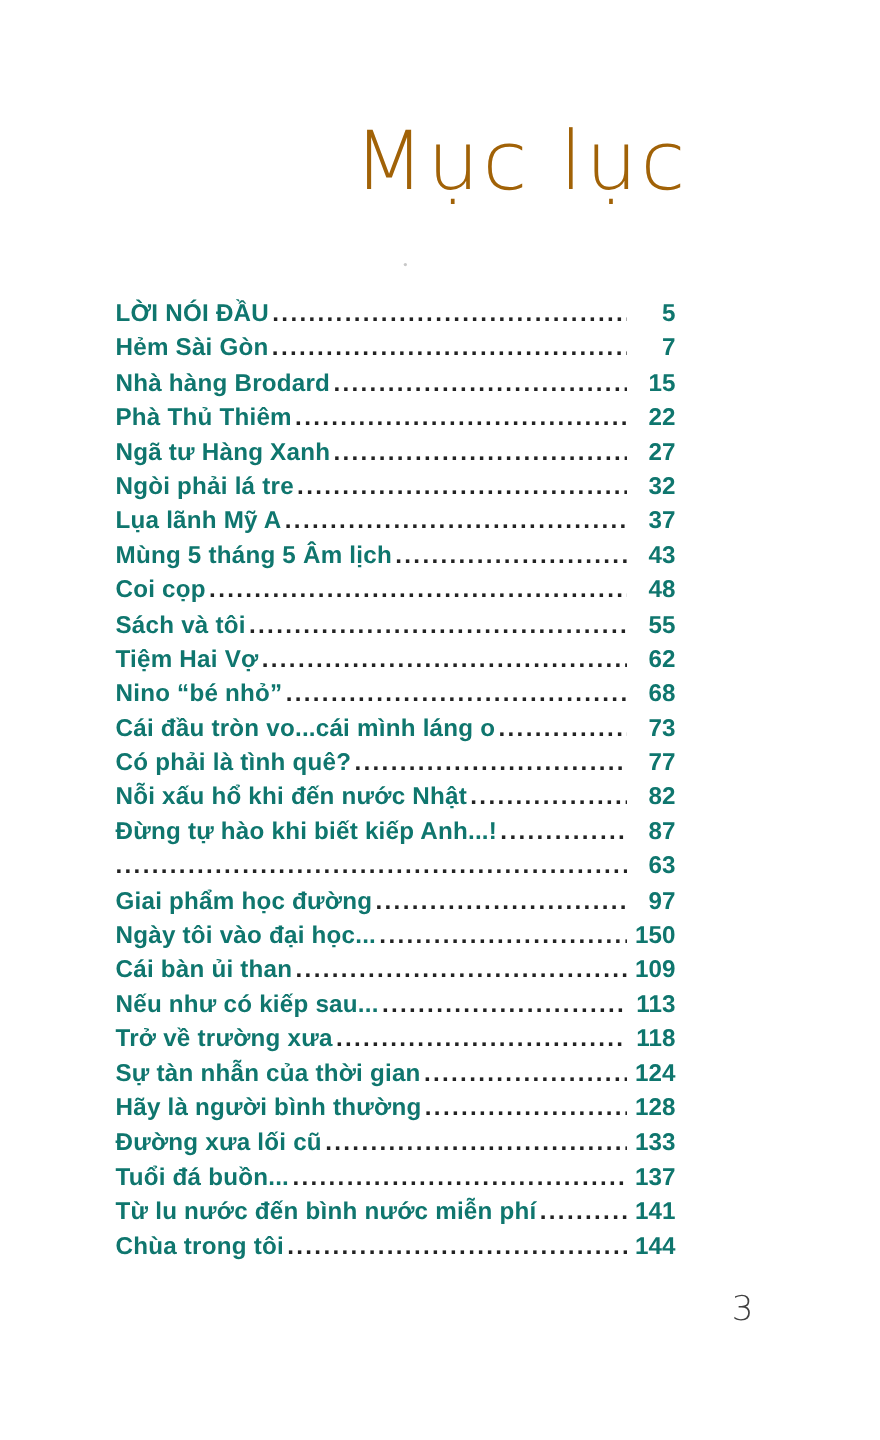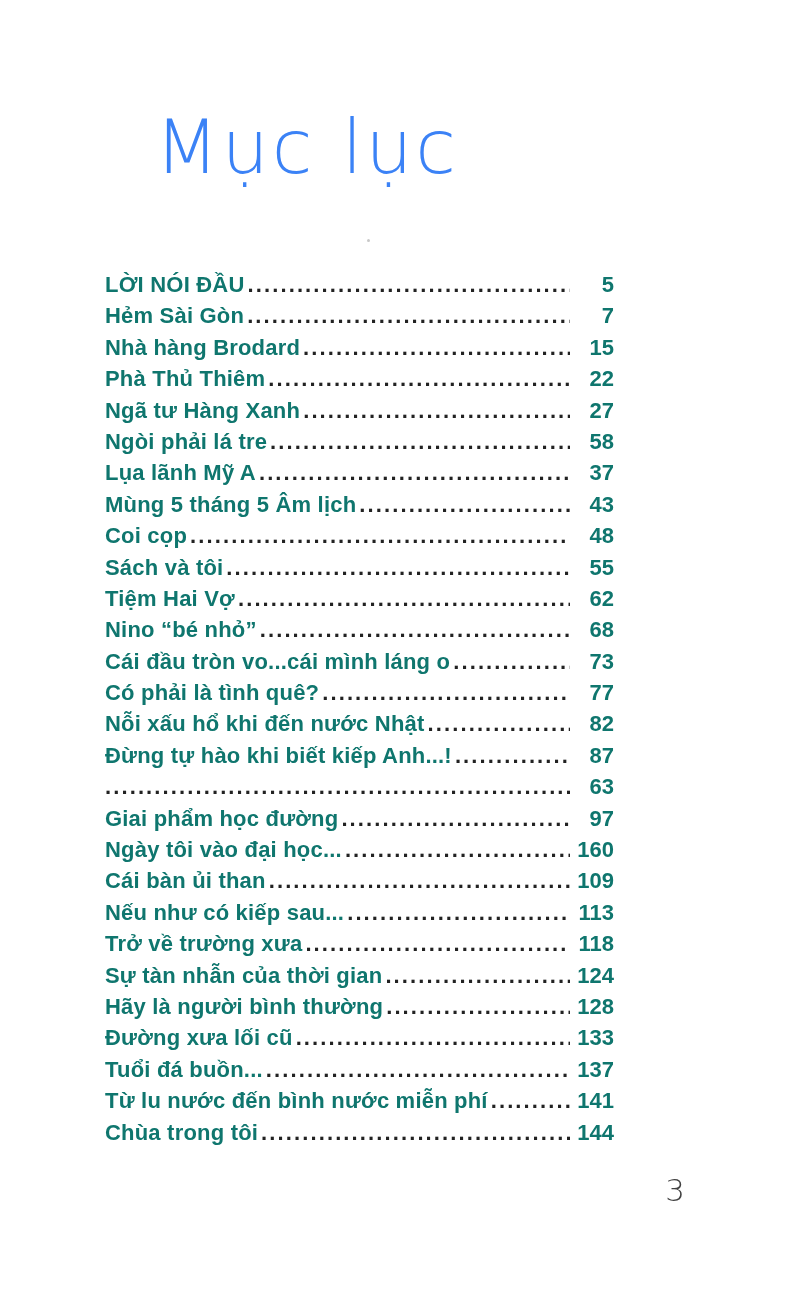--- a/index.html
+++ b/index.html
@@ -11,28 +11,28 @@
     width: 800px;
     height: 1309px;
     position: relative;
     font-family: "Liberation Sans", sans-serif;
     color: #1b1b1b;
     overflow: hidden;
   }
   .book-title {
     position: absolute;
     top: 104px;
-    left: 0;
+    left: 12px;
     width: 614px;
-    text-align: center;
+    text-align: right;
     font-family: "DejaVu Sans", sans-serif;
     font-weight: 200;
     font-size: 74px;
     letter-spacing: 3px;
-    color: #3b82f6;
+    color: #a16207;
     white-space: nowrap;
   }
   .scan-speck {
     position: absolute;
     left: 367px;
     top: 239px;
     width: 3px;
     height: 3px;
     border-radius: 50%;
     background: #c8c8c8;
@@ -123,21 +123,21 @@
 
     <div class="toc-row">
       <span class="entry-title">Ngã tư Hàng Xanh</span>
       <span class="leader"></span>
       <span class="entry-page">27</span>
     </div>
 
     <div class="toc-row">
       <span class="entry-title">Ngòi phải lá tre</span>
       <span class="leader"></span>
-      <span class="entry-page">58</span>
+      <span class="entry-page">32</span>
     </div>
 
     <div class="toc-row">
       <span class="entry-title">Lụa lãnh Mỹ A</span>
       <span class="leader"></span>
       <span class="entry-page">37</span>
     </div>
 
     <div class="toc-row">
       <span class="entry-title">Mùng 5 tháng 5 Âm lịch</span>
@@ -200,21 +200,21 @@
 
     <div class="toc-row">
       <span class="entry-title">Giai phẩm học đường</span>
       <span class="leader"></span>
       <span class="entry-page">97</span>
     </div>
 
     <div class="toc-row">
       <span class="entry-title">Ngày tôi vào đại học...</span>
       <span class="leader"></span>
-      <span class="entry-page">160</span>
+      <span class="entry-page">150</span>
     </div>
 
     <div class="toc-row">
       <span class="entry-title">Cái bàn ủi than</span>
       <span class="leader"></span>
       <span class="entry-page">109</span>
     </div>
 
     <div class="toc-row">
       <span class="entry-title">Nếu như có kiếp sau...</span>

